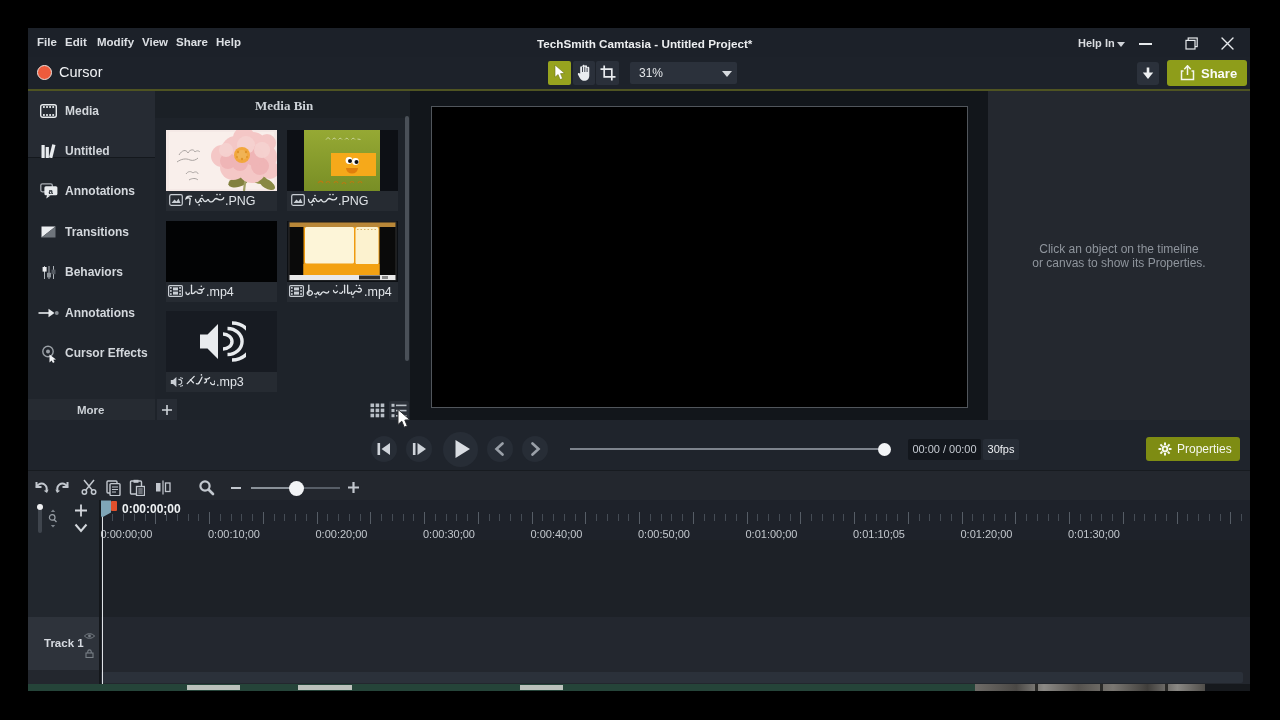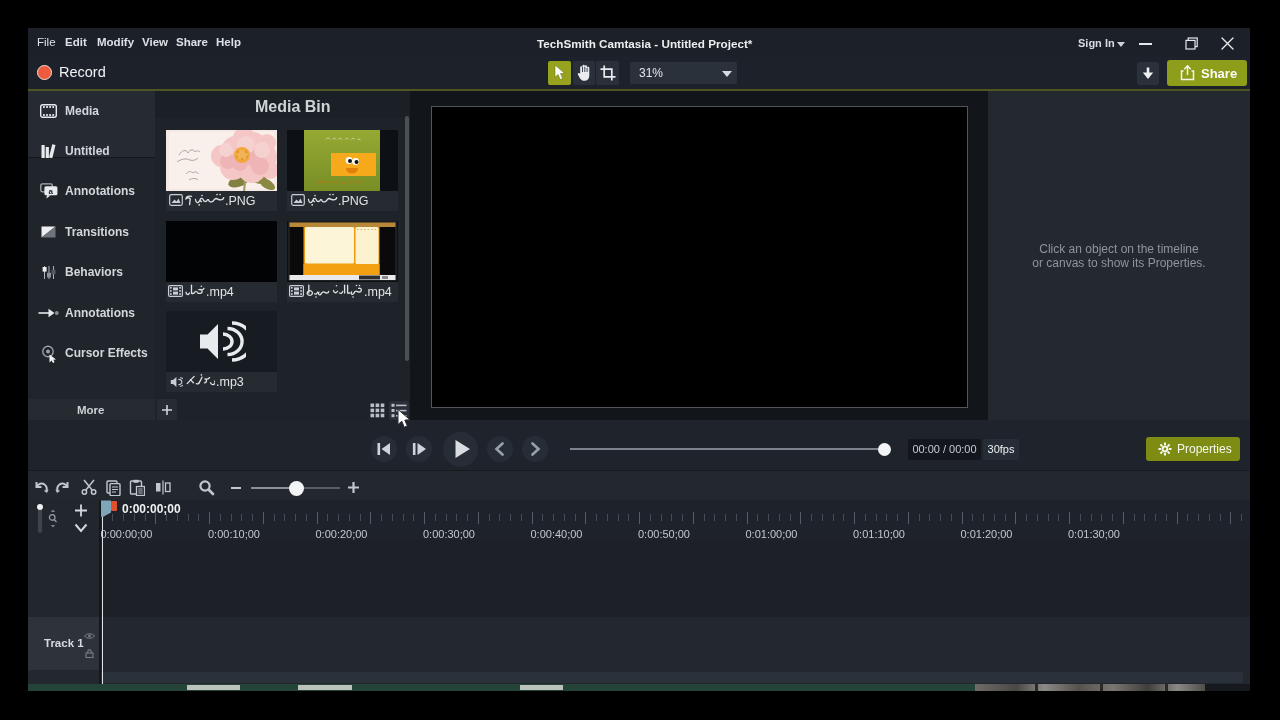--- a/index.html
+++ b/index.html
@@ -4,40 +4,40 @@
   html,body{margin:0;padding:0;background:#000;width:1280px;height:720px;overflow:hidden;}
   *{box-sizing:border-box;font-family:"Liberation Sans",sans-serif;}
   .ab{position:absolute;}
   .txt{white-space:nowrap;}
 </style></head>
 <body>
 <div class="ab" style="left:0;top:0;width:1280px;height:720px;background:#000;">
 
 <div class="ab" style="left:28px;top:28px;width:1222px;height:663px;background:#1d222a;">
 <div class="ab" style="left:0;top:0;width:1222px;height:29px;background:#1c2129;"></div>
-<div class="ab txt" style="left:9px;top:8px;font-size:11.5px;font-weight:400;color:#dde0e4;text-align:center;">File</div>
+<div class="ab txt" style="left:9px;top:8px;font-size:11.5px;font-weight:700;color:#dde0e4;text-align:center;">File</div>
 <div class="ab txt" style="left:37px;top:8px;font-size:11.5px;font-weight:700;color:#dde0e4;">Edit</div>
 <div class="ab txt" style="left:69px;top:8px;font-size:11.5px;font-weight:700;color:#dde0e4;">Modify</div>
 <div class="ab txt" style="left:114px;top:8px;font-size:11.5px;font-weight:700;color:#dde0e4;">View</div>
 <div class="ab txt" style="left:148px;top:8px;font-size:11.5px;font-weight:700;color:#dde0e4;">Share</div>
 <div class="ab txt" style="left:188px;top:8px;font-size:11.5px;font-weight:700;color:#dde0e4;">Help</div>
 <div class="ab txt" style="left:509px;top:9px;font-size:11.7px;font-weight:700;color:#eceef0;">TechSmith Camtasia - Untitled Project*</div>
-<div class="ab txt" style="left:1050px;top:9px;font-size:11px;font-weight:700;color:#d8dbdf;">Sign In</div>
+<div class="ab txt" style="left:1050px;top:9px;font-size:11px;font-weight:700;color:#d8dbdf;">Help In</div>
 <div class="ab" style="left:1089px;top:14px;width:0;height:0;border-left:4px solid transparent;border-right:4px solid transparent;border-top:5px solid #cfd3d8;"></div>
 <div class="ab" style="left:1111px;top:15px;width:13px;height:2px;background:#e6e9ec;"></div>
 <svg class="ab" style="left:1157px;top:9px;" width="14" height="13" viewBox="0 0 14 13">
  <rect x="3.2" y="1" width="9" height="8.6" fill="none" stroke="#e6e9ec" stroke-width="1.2"></rect>
  <rect x="1" y="3.4" width="9" height="8.6" fill="#1c2129" stroke="#e6e9ec" stroke-width="1.2"></rect>
 </svg>
 <svg class="ab" style="left:1192px;top:8px;" width="15" height="15" viewBox="0 0 15 15">
  <path d="M2,2 L13,13 M13,2 L2,13" stroke="#e6e9ec" stroke-width="1.4" stroke-linecap="round"></path>
 </svg>
 <div class="ab" style="left:0;top:29px;width:1222px;height:32px;background:#1d222a;"></div>
 <div class="ab" style="left:9px;top:37px;width:15px;height:15px;border-radius:50%;background:#ed5b3c;border:1.6px solid #efe2dd;"></div>
-<div class="ab txt" style="left:31px;top:36px;font-size:14.5px;color:#f1f3f5;">Record</div>
+<div class="ab txt" style="left:31px;top:36px;font-size:14.5px;color:#f1f3f5;">Cursor</div>
 <div class="ab" style="left:520px;top:33px;width:23px;height:24px;background:#97a31f;border-radius:2px;"></div>
 <svg class="ab" style="left:526px;top:37px;" width="13" height="17" viewBox="0 0 13 17">
  <path d="M1,0 L1,12.2 L4.1,9.5 L6.1,14.6 L8.6,13.5 L6.5,8.6 L10.6,8.3 Z" fill="#fff" stroke="#6d7617" stroke-width="0.6"></path>
 </svg>
 <div class="ab" style="left:545px;top:33px;width:22px;height:24px;background:#2a303a;border-radius:2px;"></div>
 <svg class="ab" style="left:549px;top:36px;" width="15" height="18" viewBox="0 0 15 18">
  <path d="M3.2,9.5 L3.2,3.4 a1.15,1.15 0 0 1 2.3,0 L5.5,2.0 a1.15,1.15 0 0 1 2.3,0 L7.8,2.4 a1.15,1.15 0 0 1 2.3,0 L10.1,3.8 a1.1,1.1 0 0 1 2.2,0 L12.3,11.4 c0,3.4 -2.1,5.3 -4.9,5.3 c-2.3,0 -3.5,-0.9 -4.6,-2.8 L0.9,10.5 c-0.5,-1 0.9,-2 1.7,-1.1 Z" fill="#e9ecef"></path>
  <path d="M5.5,3 L5.5,8 M7.8,2.8 L7.8,8 M10.1,3.9 L10.1,8" stroke="#2a303a" stroke-width="0.9"></path>
 </svg>
 <div class="ab" style="left:568px;top:33px;width:23px;height:24px;background:#2a303a;border-radius:2px;"></div>
@@ -119,21 +119,21 @@
 </svg>
 <div class="ab txt" style="left:37px;top:318px;font-size:12px;font-weight:700;color:#d3d7dc;">Cursor Effects</div>
 <div class="ab" style="left:0;top:371px;width:127px;height:21px;background:#262b32;"></div>
 <div class="ab txt" style="left:49px;top:376px;font-size:11.5px;font-weight:700;color:#cdd2d7;">More</div>
 <div class="ab" style="left:129px;top:371px;width:20px;height:21px;background:#272c34;z-index:4;"></div>
 <svg class="ab" style="left:133px;top:376px;z-index:4;" width="12" height="12" viewBox="0 0 12 12">
  <path d="M6,1 V11 M1,6 H11" stroke="#cfd4d9" stroke-width="1.6"></path>
 </svg>
 <div class="ab" style="left:127px;top:63px;width:255px;height:329px;background:#1e232a;"></div>
 <div class="ab" style="left:127px;top:63px;width:255px;height:27px;background:#1b2026;"></div>
-<div class="ab txt" style="left:227px;top:70px;font-size:16px;font-weight:700;color:#ced3d8;">Media Bin</div>
+<div class="ab txt" style="left:227px;top:70px;font-size:13px;font-weight:700;color:#ced3d8;font-family:Liberation Serif, serif;">Media Bin</div>
 <div class="ab" style="left:376.5px;top:88px;width:4.5px;height:245px;background:#4a5058;border-radius:2px;"></div>
 <div class="ab" style="left:138px;top:102px;width:111px;height:61px;background:#0d1015;"></div>
 <div class="ab" style="left:138px;top:163px;width:111px;height:20px;background:#262b32;"></div>
 <div class="ab" style="left:259px;top:102px;width:111px;height:61px;background:#0d1015;"></div>
 <div class="ab" style="left:259px;top:163px;width:111px;height:20px;background:#262b32;"></div>
 <div class="ab" style="left:138px;top:193px;width:111px;height:61px;background:#0d1015;"></div>
 <div class="ab" style="left:138px;top:254px;width:111px;height:20px;background:#262b32;"></div>
 <div class="ab" style="left:259px;top:193px;width:111px;height:61px;background:#0d1015;"></div>
 <div class="ab" style="left:259px;top:254px;width:111px;height:20px;background:#262b32;"></div>
 <div class="ab" style="left:138px;top:283px;width:111px;height:61px;background:#0d1015;"></div>
@@ -593,21 +593,21 @@
       <div class="ab" style="left:1191.50px;top:486px;width:1px;height:7px;background:#454c55;"></div>
       <div class="ab" style="left:1202.25px;top:484px;width:1px;height:12px;background:#565d66;"></div>
       <div class="ab" style="left:1213.00px;top:486px;width:1px;height:7px;background:#454c55;"></div>
 <div class="ab txt" style="left:72.5px;top:500px;font-size:11px;color:#c3c8ce;">0:00:00;00</div>
 <div class="ab txt" style="left:180.0px;top:500px;font-size:11px;color:#c3c8ce;">0:00:10;00</div>
 <div class="ab txt" style="left:287.5px;top:500px;font-size:11px;color:#c3c8ce;">0:00:20;00</div>
 <div class="ab txt" style="left:395.0px;top:500px;font-size:11px;color:#c3c8ce;">0:00:30;00</div>
 <div class="ab txt" style="left:502.5px;top:500px;font-size:11px;color:#c3c8ce;">0:00:40;00</div>
 <div class="ab txt" style="left:610.0px;top:500px;font-size:11px;color:#c3c8ce;">0:00:50;00</div>
 <div class="ab txt" style="left:717.5px;top:500px;font-size:11px;color:#c3c8ce;">0:01:00;00</div>
-<div class="ab txt" style="left:825.0px;top:500px;font-size:11px;color:#c3c8ce;">0:01:10;00</div>
+<div class="ab txt" style="left:825.0px;top:500px;font-size:11px;color:#c3c8ce;">0:01:10;05</div>
 <div class="ab txt" style="left:932.5px;top:500px;font-size:11px;color:#c3c8ce;text-align:right;">0:01:20;00</div>
 <div class="ab txt" style="left:1040.0px;top:500px;font-size:11px;color:#c3c8ce;">0:01:30;00</div>
 <div class="ab txt" style="left:1147.5px;top:528px;font-size:11px;color:#c3c8ce;text-decoration:underline;">0:01:40;00</div>
 <div class="ab" style="left:72px;top:512px;width:1150px;height:77px;background:#1d2127;"></div>
 <div class="ab" style="left:0;top:589px;width:72px;height:53px;background:#2e333b;"></div>
 <div class="ab txt" style="left:16px;top:609px;font-size:11.5px;font-weight:700;color:#d6dae0;">Track 1</div>
 <svg class="ab" style="left:56px;top:604px;" width="11" height="8" viewBox="0 0 11 8">
  <path d="M0.5,4 C2.5,1 8.5,1 10.5,4 C8.5,7 2.5,7 0.5,4 Z" fill="none" stroke="#787f86" stroke-width="1"></path>
  <circle cx="5.5" cy="4" r="1.4" fill="#787f86"></circle>
 </svg>

